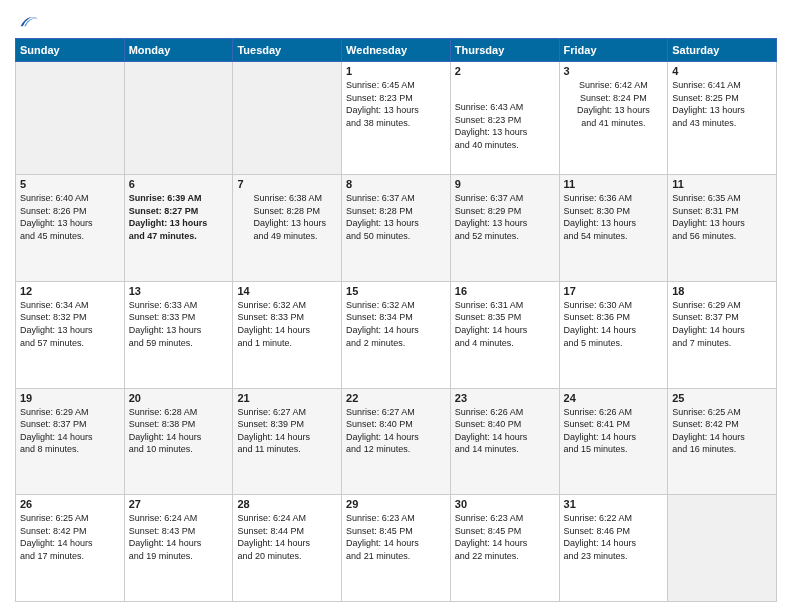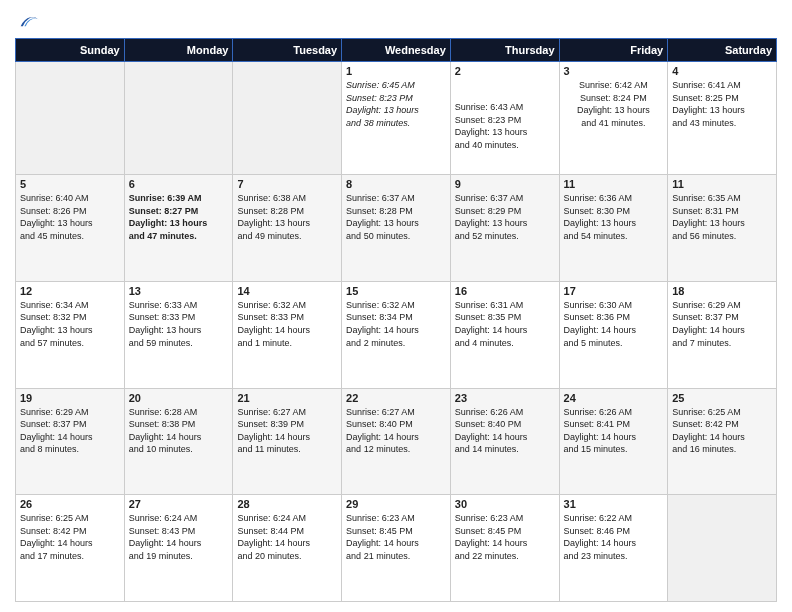--- a/index.html
+++ b/index.html
@@ -54,26 +54,26 @@
       color: #333;
     }
     .calendar {
       flex: 1;
       border: 1px solid #ccc;
       border-collapse: collapse;
       width: 100%;
       table-layout: fixed;
     }
     .calendar thead tr th {
-      background: #0f172a;
+      background: #0369a1;
       color: #fff;
       font-size: 11px;
       font-weight: bold;
       padding: 5px 4px;
-      text-align: right;
+      text-align: left;
       border: 1px solid #3366bb;
     }
     .calendar tbody tr td {
       border: 1px solid #ccc;
       vertical-align: top;
       padding: 3px 4px;
       font-size: 9.5px;
       color: #222;
       background: #fff;
       height: 88px;
@@ -132,21 +132,21 @@
           <th>Saturday</th>
         </tr>
     </thead>
     <tbody id="calendar-body">
     <tr>
           <td class="empty-cell"></td>
           <td class="empty-cell"></td>
           <td class="empty-cell"></td>
           <td>
             <span class="day-num">1</span>
-            <div class="day-info" style="white-space: pre-line; font-style: italic;">Sunrise: 6:45 AM
+            <div class="day-info" style="white-space: pre-line;">Sunrise: 6:45 AM
 Sunset: 8:23 PM
 Daylight: 13 hours
 and 38 minutes.</div>
           </td>
           <td>
             <span class="day-num">2</span>
             <div class="day-info" style="white-space: pre-line; margin-top: 24px;">Sunrise: 6:43 AM
 Sunset: 8:23 PM
 Daylight: 13 hours
 and 40 minutes.</div>
@@ -176,21 +176,21 @@
           </td>
           <td>
             <span class="day-num">6</span>
             <div class="day-info" style="white-space: pre-line; font-weight: bold;">Sunrise: 6:39 AM
 Sunset: 8:27 PM
 Daylight: 13 hours
 and 47 minutes.</div>
           </td>
           <td>
             <span class="day-num">7</span>
-            <div class="day-info" style="white-space: pre-line;">Sunrise: 6:38 AM
+            <div class="day-info" style="white-space: pre-line; margin-left: 16px;">Sunrise: 6:38 AM
 Sunset: 8:28 PM
 Daylight: 13 hours
 and 49 minutes.</div>
           </td>
           <td>
             <span class="day-num">8</span>
             <div class="day-info" style="white-space: pre-line;">Sunrise: 6:37 AM
 Sunset: 8:28 PM
 Daylight: 13 hours
 and 50 minutes.</div>

